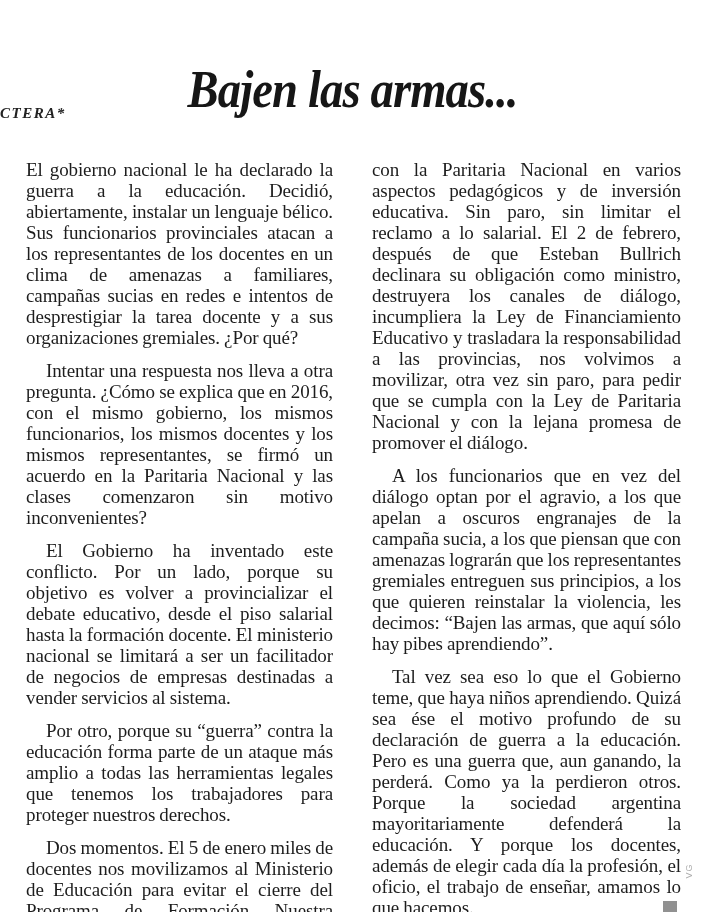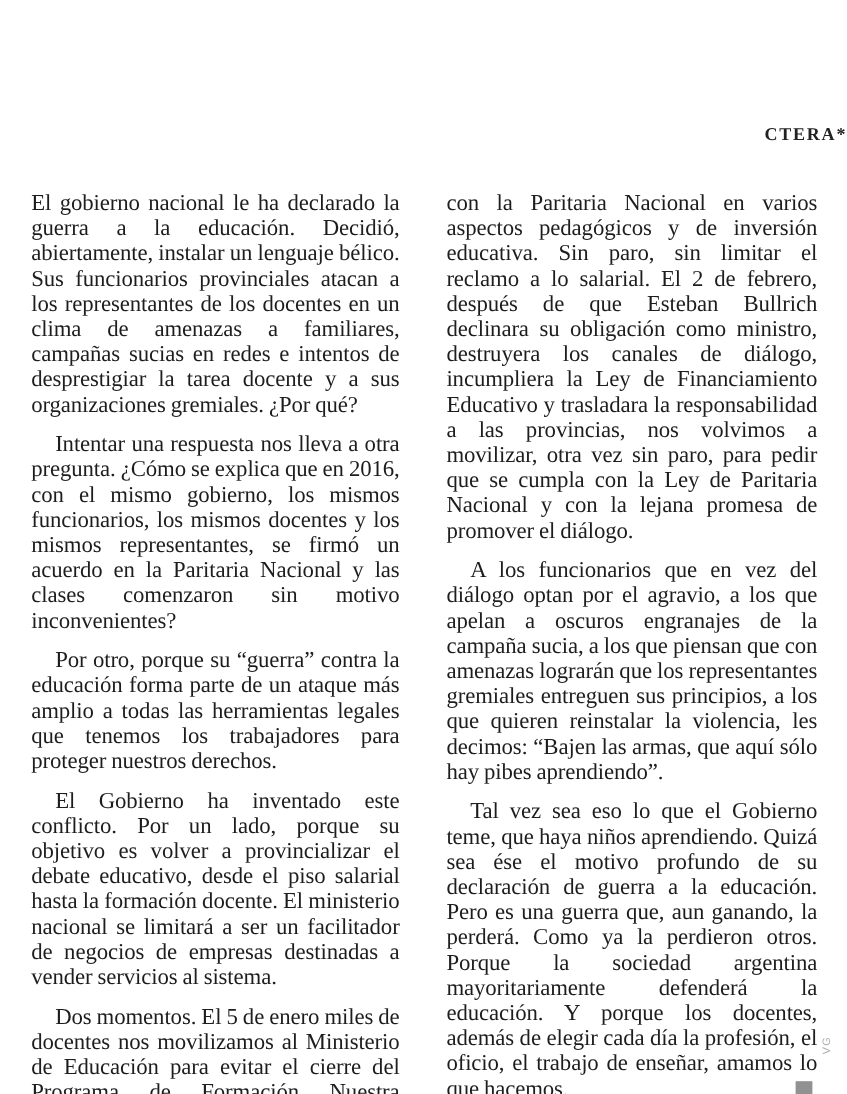--- a/index.html
+++ b/index.html
@@ -35,25 +35,26 @@
     transform: scaleX(0.88);
     transform-origin: center;
     white-space: nowrap;
     color: #161616;
   }
   .byline {
     position: absolute;
     top: 105px;
     left: 0;
     right: 0;
-    text-align: right;
+    text-align: left;
     font-weight: bold;
     font-size: 15px;
     letter-spacing: 1.5px;
     color: #222222;
+    font-style: italic;
   }
   .column {
     position: absolute;
     top: 147px;
     font-size: 19px;
     line-height: 21px;
     text-align: justify;
     letter-spacing: -0.1px;
     word-spacing: -0.5px;
     hyphens: auto;
@@ -96,28 +97,31 @@
     letter-spacing: 1px;
     color: #adadad;
     text-align: center;
   }
 </style>
 </head>
 <body>
 
 <div class="page">
 
+  <div class="title-wrap">
+    <h1 class="title">Bajen las armas...</h1>
+  </div>
 
   <div class="byline">CTERA*</div>
 
   <div class="column col-left">
     <p class="no-indent">El gobierno nacional le ha declarado la guerra a la educación. Decidió, abiertamente, instalar un lenguaje bélico. Sus funcionarios provinciales atacan a los representantes de los docentes en un clima de amenazas a familiares, campañas sucias en redes e intentos de desprestigiar la tarea docente y a sus organizaciones gremiales. ¿Por qué?</p>
     <p>Intentar una respuesta nos lleva a otra pregunta. ¿Cómo se explica que en 2016, con el mismo gobierno, los mismos funcionarios, los mismos docentes y los mismos representantes, se firmó un acuerdo en la Paritaria Nacional y las clases comenzaron sin motivo inconvenientes?</p>
+    <p>El Gobierno ha inventado este conflicto. Por un lado, porque su objetivo es volver a provincializar el debate educativo, desde el piso salarial hasta la formación docente. El ministerio nacional se limitará a ser un facilitador de negocios de empresas destinadas a vender servicios al sistema.</p>
     <p>Por otro, porque su “guerra” contra la educación forma parte de un ataque más amplio a todas las herramientas legales que tenemos los trabajadores para proteger nuestros derechos.</p>
-    <p>El Gobierno ha inventado este conflicto. Por un lado, porque su objetivo es volver a provincializar el debate educativo, desde el piso salarial hasta la formación docente. El ministerio nacional se limitará a ser un facilitador de negocios de empresas destinadas a vender servicios al sistema.</p>
     <p>Dos momentos. El 5 de enero miles de docentes nos movilizamos al Ministerio de Educación para evitar el cierre del Programa de Formación Nuestra Escuela. Allí, pedimos que se cumpla</p>
   </div>
 
   <div class="column col-right">
     <p class="no-indent">con la Paritaria Nacional en varios aspectos pedagógicos y de inversión educativa. Sin paro, sin limitar el reclamo a lo salarial. El 2 de febrero, después de que Esteban Bullrich declinara su obligación como ministro, destruyera los canales de diálogo, incumpliera la Ley de Financiamiento Educativo y trasladara la responsabilidad a las provincias, nos volvimos a movilizar, otra vez sin paro, para pedir que se cumpla con la Ley de Paritaria Nacional y con la lejana promesa de promover el diálogo.</p>
     <p>A los funcionarios que en vez del diálogo optan por el agravio, a los que apelan a oscuros engranajes de la campaña sucia, a los que piensan que con amenazas lograrán que los representantes gremiales entreguen sus principios, a los que quieren reinstalar la violencia, les decimos: “Bajen las armas, que aquí sólo hay pibes aprendiendo”.</p>
     <div class="para-wrap">
       <p>Tal vez sea eso lo que el Gobierno teme, que haya niños aprendiendo. Quizá sea ése el motivo profundo de su declaración de guerra a la educación. Pero es una guerra que, aun ganando, la perderá. Como ya la perdieron otros. Porque la sociedad argentina mayoritariamente defenderá la educación. Y porque los docentes, además de elegir cada día la profesión, el oficio, el trabajo de enseñar, amamos lo que hacemos.</p>
       <span class="end-mark"></span>
     </div>

